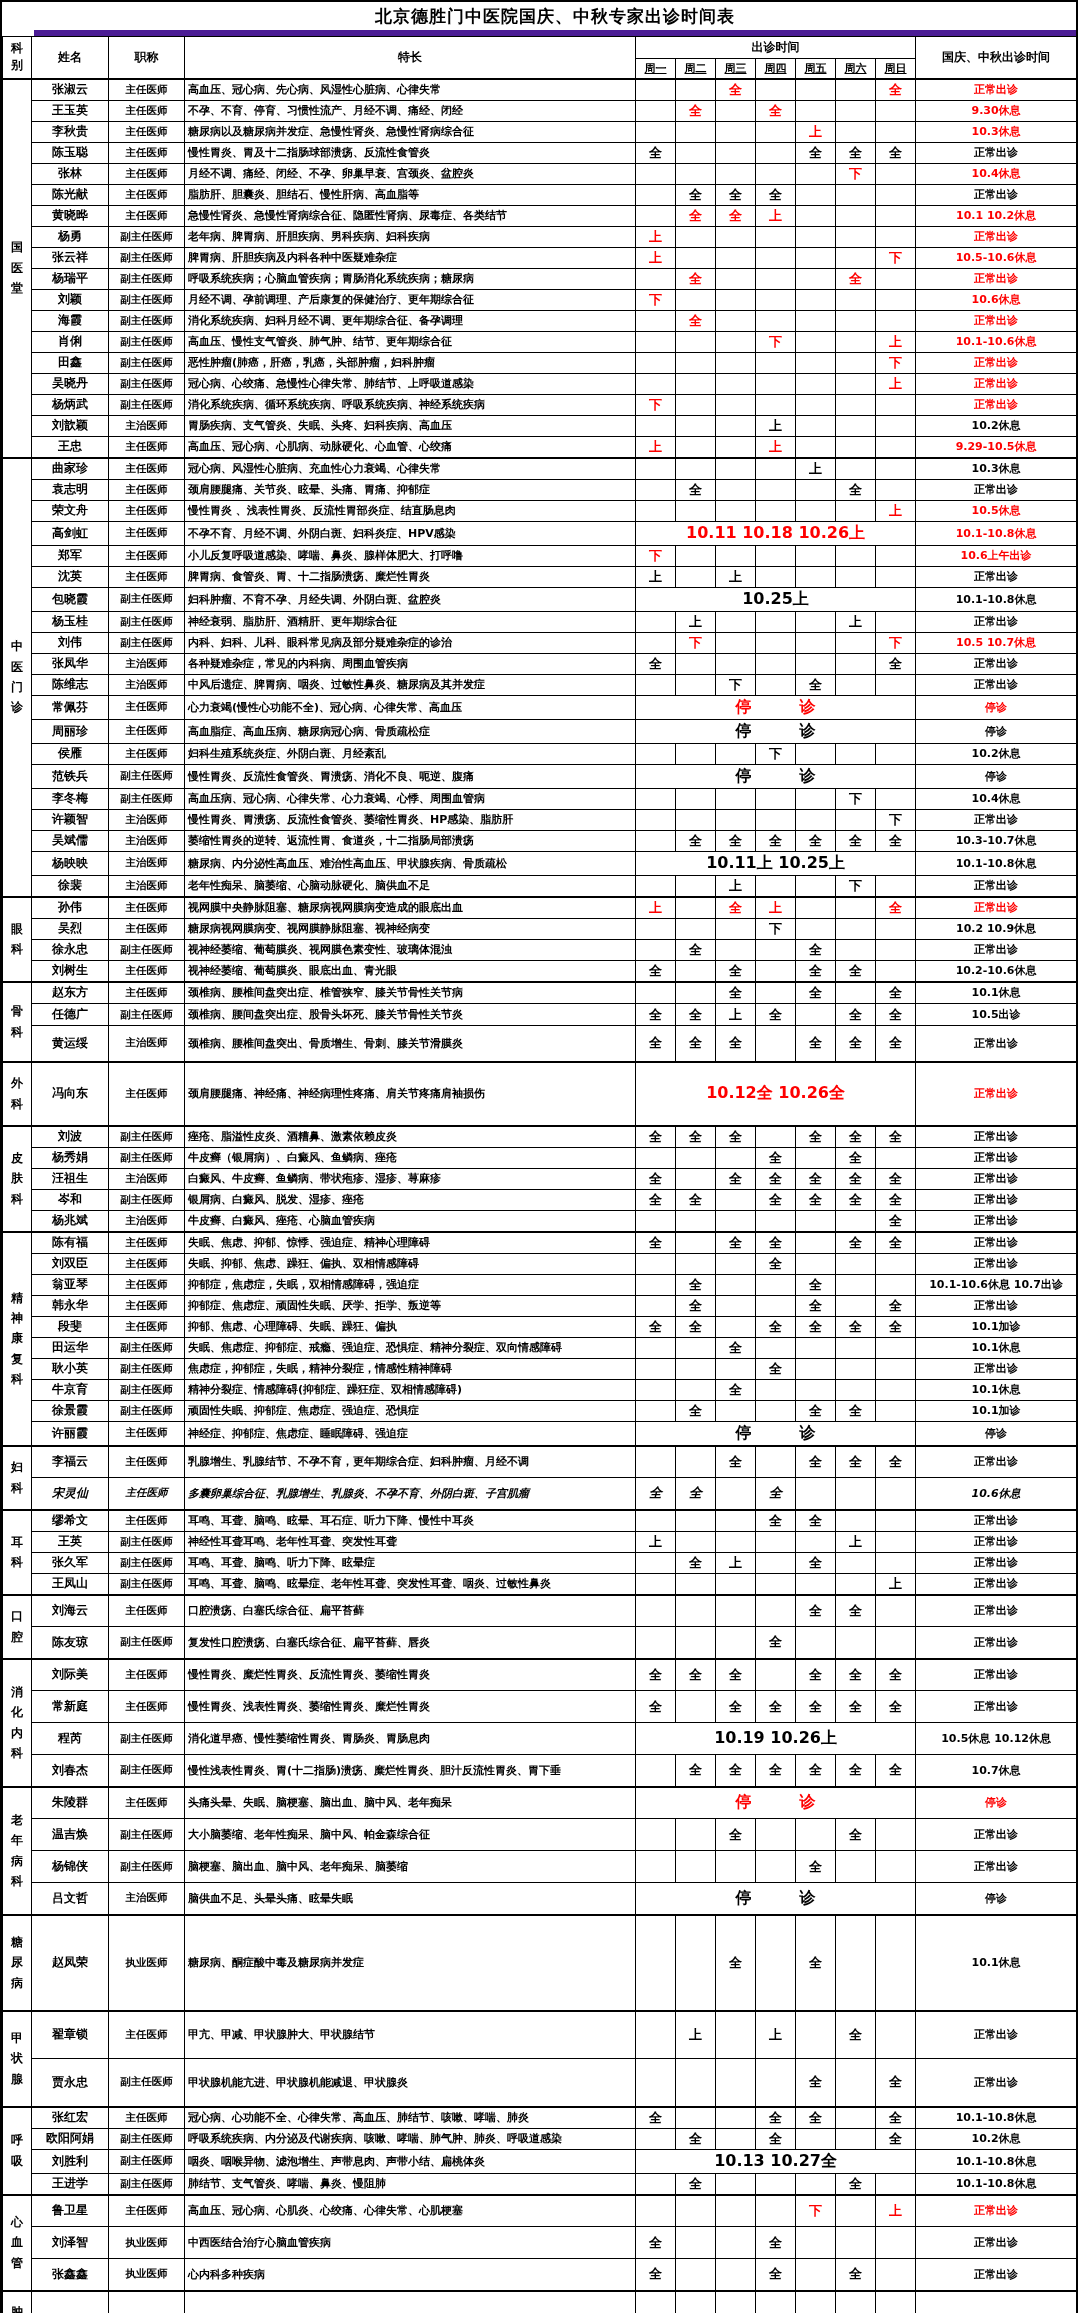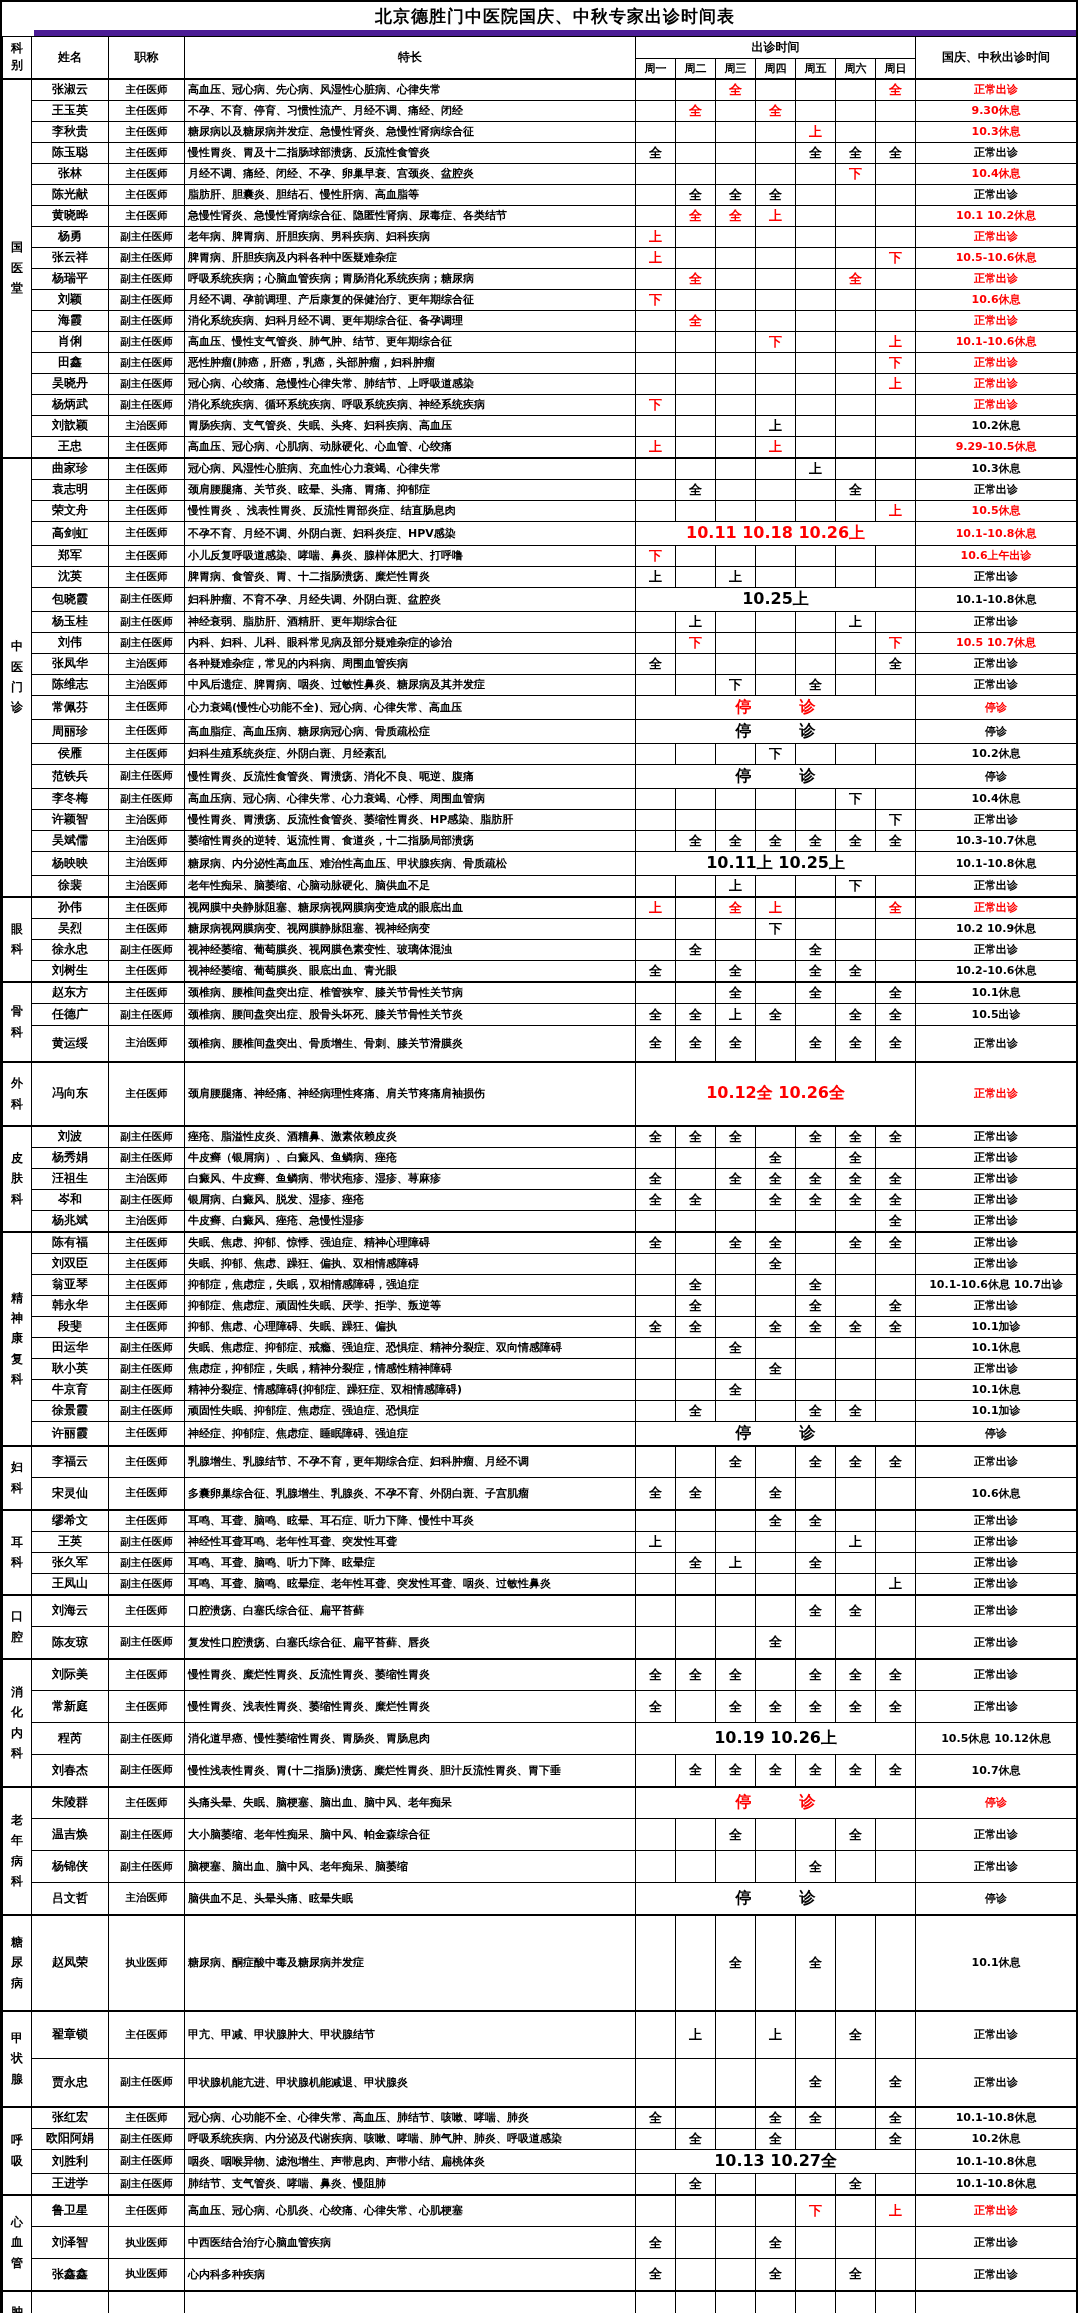--- a/index.html
+++ b/index.html
@@ -2,21 +2,21 @@
 <html><head>
 <meta charset="utf-8">
 <style>
   html,body{margin:0;padding:0;background:#fff;}
   .page{width:1078px;box-sizing:border-box;border:2px solid #000;font-family:"DejaVu Sans",sans-serif;font-weight:bold;color:#000;background:#fff;}
   .title{height:28px;line-height:28px;text-align:center;font-size:17px;border-bottom:6px solid #4c1d95;letter-spacing:1px;margin-left:32px;}
   table{border-collapse:collapse;table-layout:fixed;width:100%;}
   th,td{border:1px solid #000;padding:1px 2px;vertical-align:middle;text-align:center;overflow:hidden;box-sizing:border-box;}
   thead th{font-size:12px;}
   thead .hrow1{height:22px;}
-  thead .hrow2 th{height:20px;font-size:11px;}
+  thead .hrow2 th{height:20px;font-size:11px;text-decoration:underline;}
   .col-dept{width:29px;}
   .col-name{width:77px;}
   .col-title{width:76px;}
   .col-spec{width:451px;}
   .col-day{width:40px;}
   .col-holiday{width:161px;}
   tbody tr{height:19px;}
   td.nm{font-size:12px;}
   td.tt{font-size:10.5px;}
   td.sp{text-align:left;font-size:11px;padding-left:3px;}
@@ -693,21 +693,21 @@
           <td class="day"></td>
           <td class="day">全</td>
           <td class="day">全</td>
           <td class="day">全</td>
           <td class="day">全</td>
           <td class="st">正常出诊</td>
         </tr>
         <tr style="height: 20px;">
           <td class="nm">杨兆斌</td>
           <td class="tt">主治医师</td>
-          <td class="sp">牛皮癣、白癜风、痤疮、急慢性湿疹</td>
+          <td class="sp">牛皮癣、白癜风、痤疮、心脑血管疾病</td>
           <td class="day"></td>
           <td class="day"></td>
           <td class="day"></td>
           <td class="day"></td>
           <td class="day"></td>
           <td class="day"></td>
           <td class="day">全</td>
           <td class="st">正常出诊</td>
         </tr>
         <tr>
@@ -846,21 +846,21 @@
           <td class="sp sec-top">乳腺增生、乳腺结节、不孕不育，更年期综合症、妇科肿瘤、月经不调</td>
           <td class="day sec-top"></td>
           <td class="day sec-top"></td>
           <td class="day sec-top">全</td>
           <td class="day sec-top"></td>
           <td class="day sec-top">全</td>
           <td class="day sec-top">全</td>
           <td class="day sec-top">全</td>
           <td class="st sec-top">正常出诊</td>
         </tr>
-        <tr style="height: 32px;">
+        <tr style="height: 32px; font-style: italic;">
           <td class="nm">宋灵仙</td>
           <td class="tt">主任医师</td>
           <td class="sp">多囊卵巢综合征、乳腺增生、乳腺炎、不孕不育、外阴白斑、子宫肌瘤</td>
           <td class="day">全</td>
           <td class="day">全</td>
           <td class="day"></td>
           <td class="day">全</td>
           <td class="day"></td>
           <td class="day"></td>
           <td class="day"></td>

